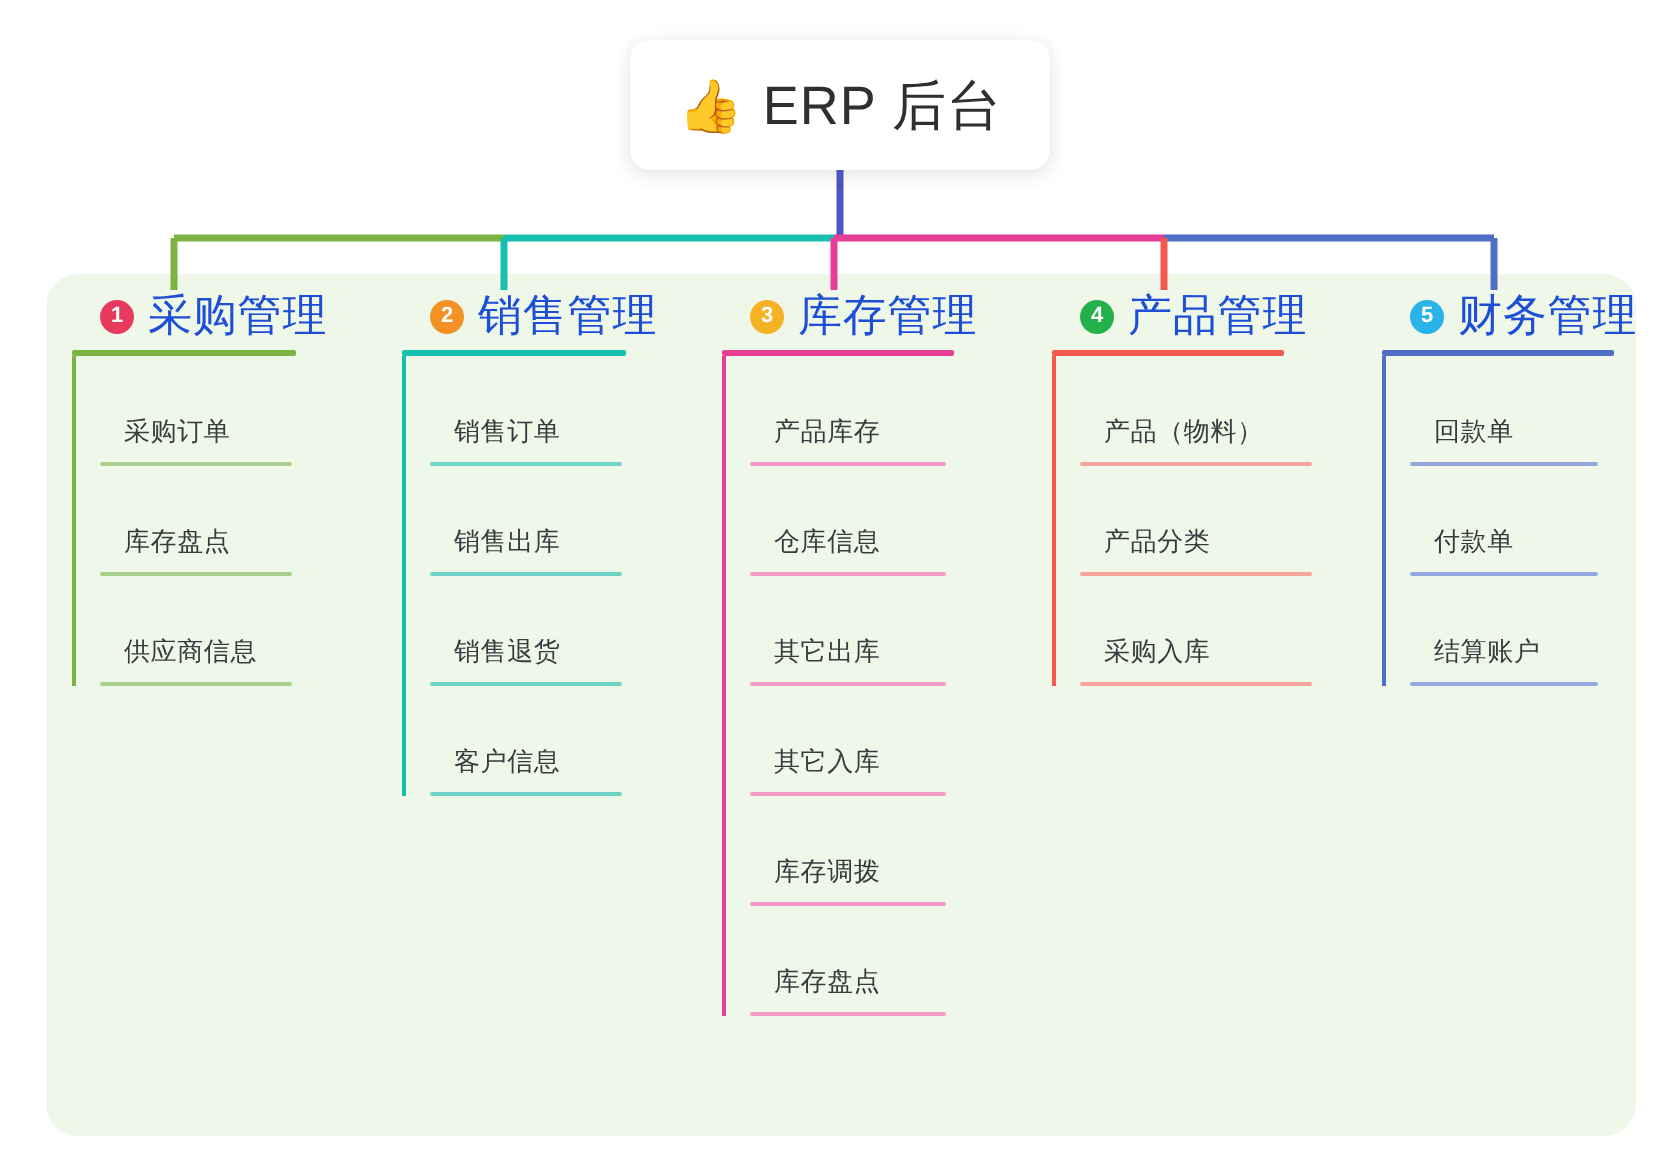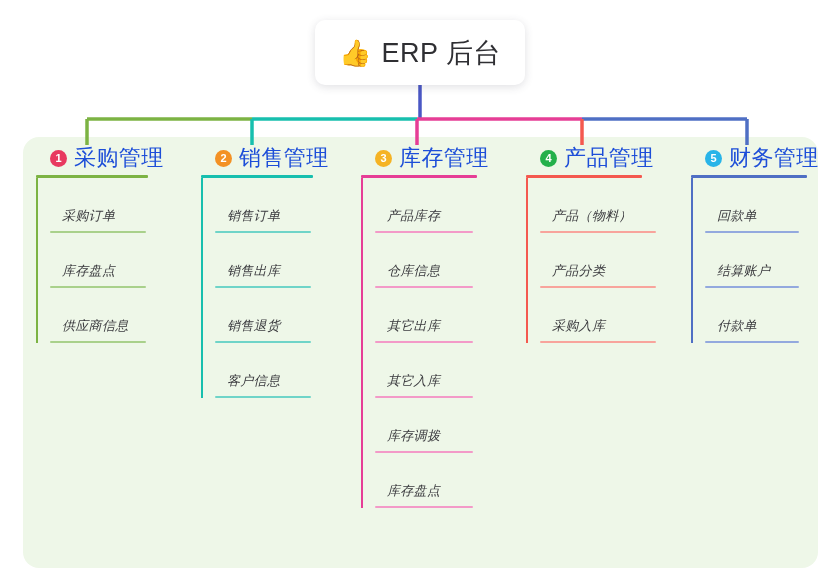--- a/index.html
+++ b/index.html
@@ -114,21 +114,20 @@
     position: absolute;
     left: 0px;
     top: 0;
     width: 2px;
     bottom: 0;
   }
   .leaf {
     position: relative;
     height: 55px;
     box-sizing: border-box;
-    font-style: italic;
   }
   .leaf-label {
     position: absolute;
     left: 12px;
     bottom: 8px;
     font-size: 13px;
     color: #3a3a3e;
     white-space: nowrap;
     letter-spacing: 0.3px;
   }
@@ -276,24 +275,24 @@
           <span class="branch-title">财务管理</span>
         </div>
         <div class="branch-rule" style="background: rgb(79, 111, 196); width: 116px;"></div>
         <div class="leaves">
           <div class="spine" style="background: rgb(79, 111, 196);"></div>
           <div class="leaf">
             <span class="leaf-label">回款单</span>
             <div class="leaf-rule" style="background: rgb(147, 169, 222); width: 94px;"></div>
           </div>
           <div class="leaf">
+            <span class="leaf-label">付款单</span>
+            <div class="leaf-rule" style="background: rgb(147, 169, 222); width: 94px;"></div>
+          </div>
+          <div class="leaf">
             <span class="leaf-label">结算账户</span>
             <div class="leaf-rule" style="background: rgb(147, 169, 222); width: 94px;"></div>
           </div>
-          <div class="leaf">
-            <span class="leaf-label">付款单</span>
-            <div class="leaf-rule" style="background: rgb(147, 169, 222); width: 94px;"></div>
-          </div>
         </div>
       </div>
     </div>
 
 </div>
 
 </body></html>

